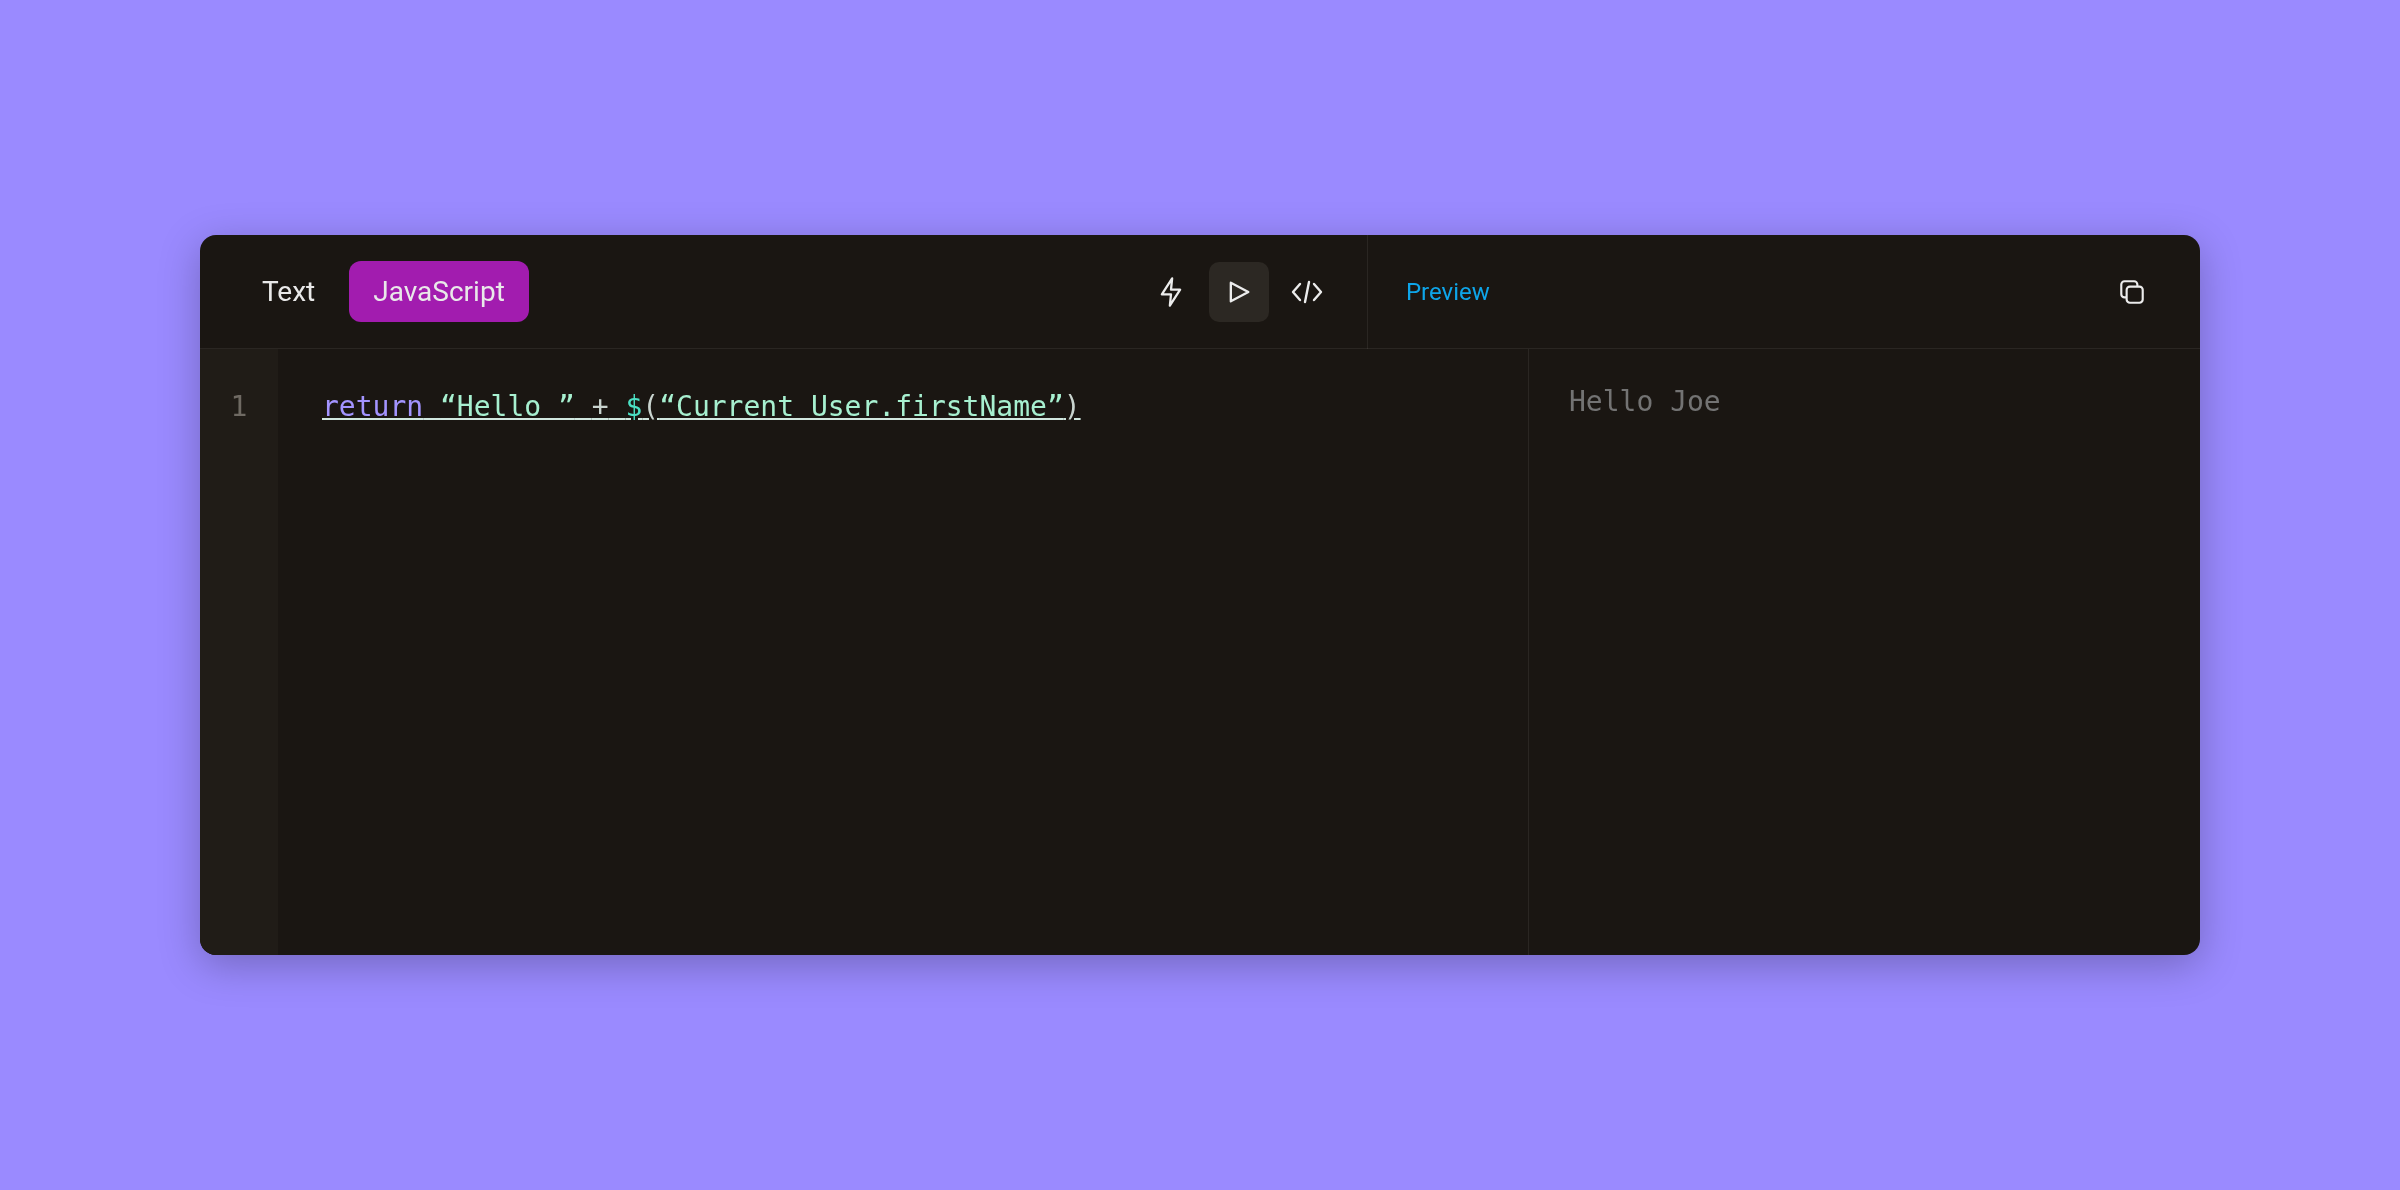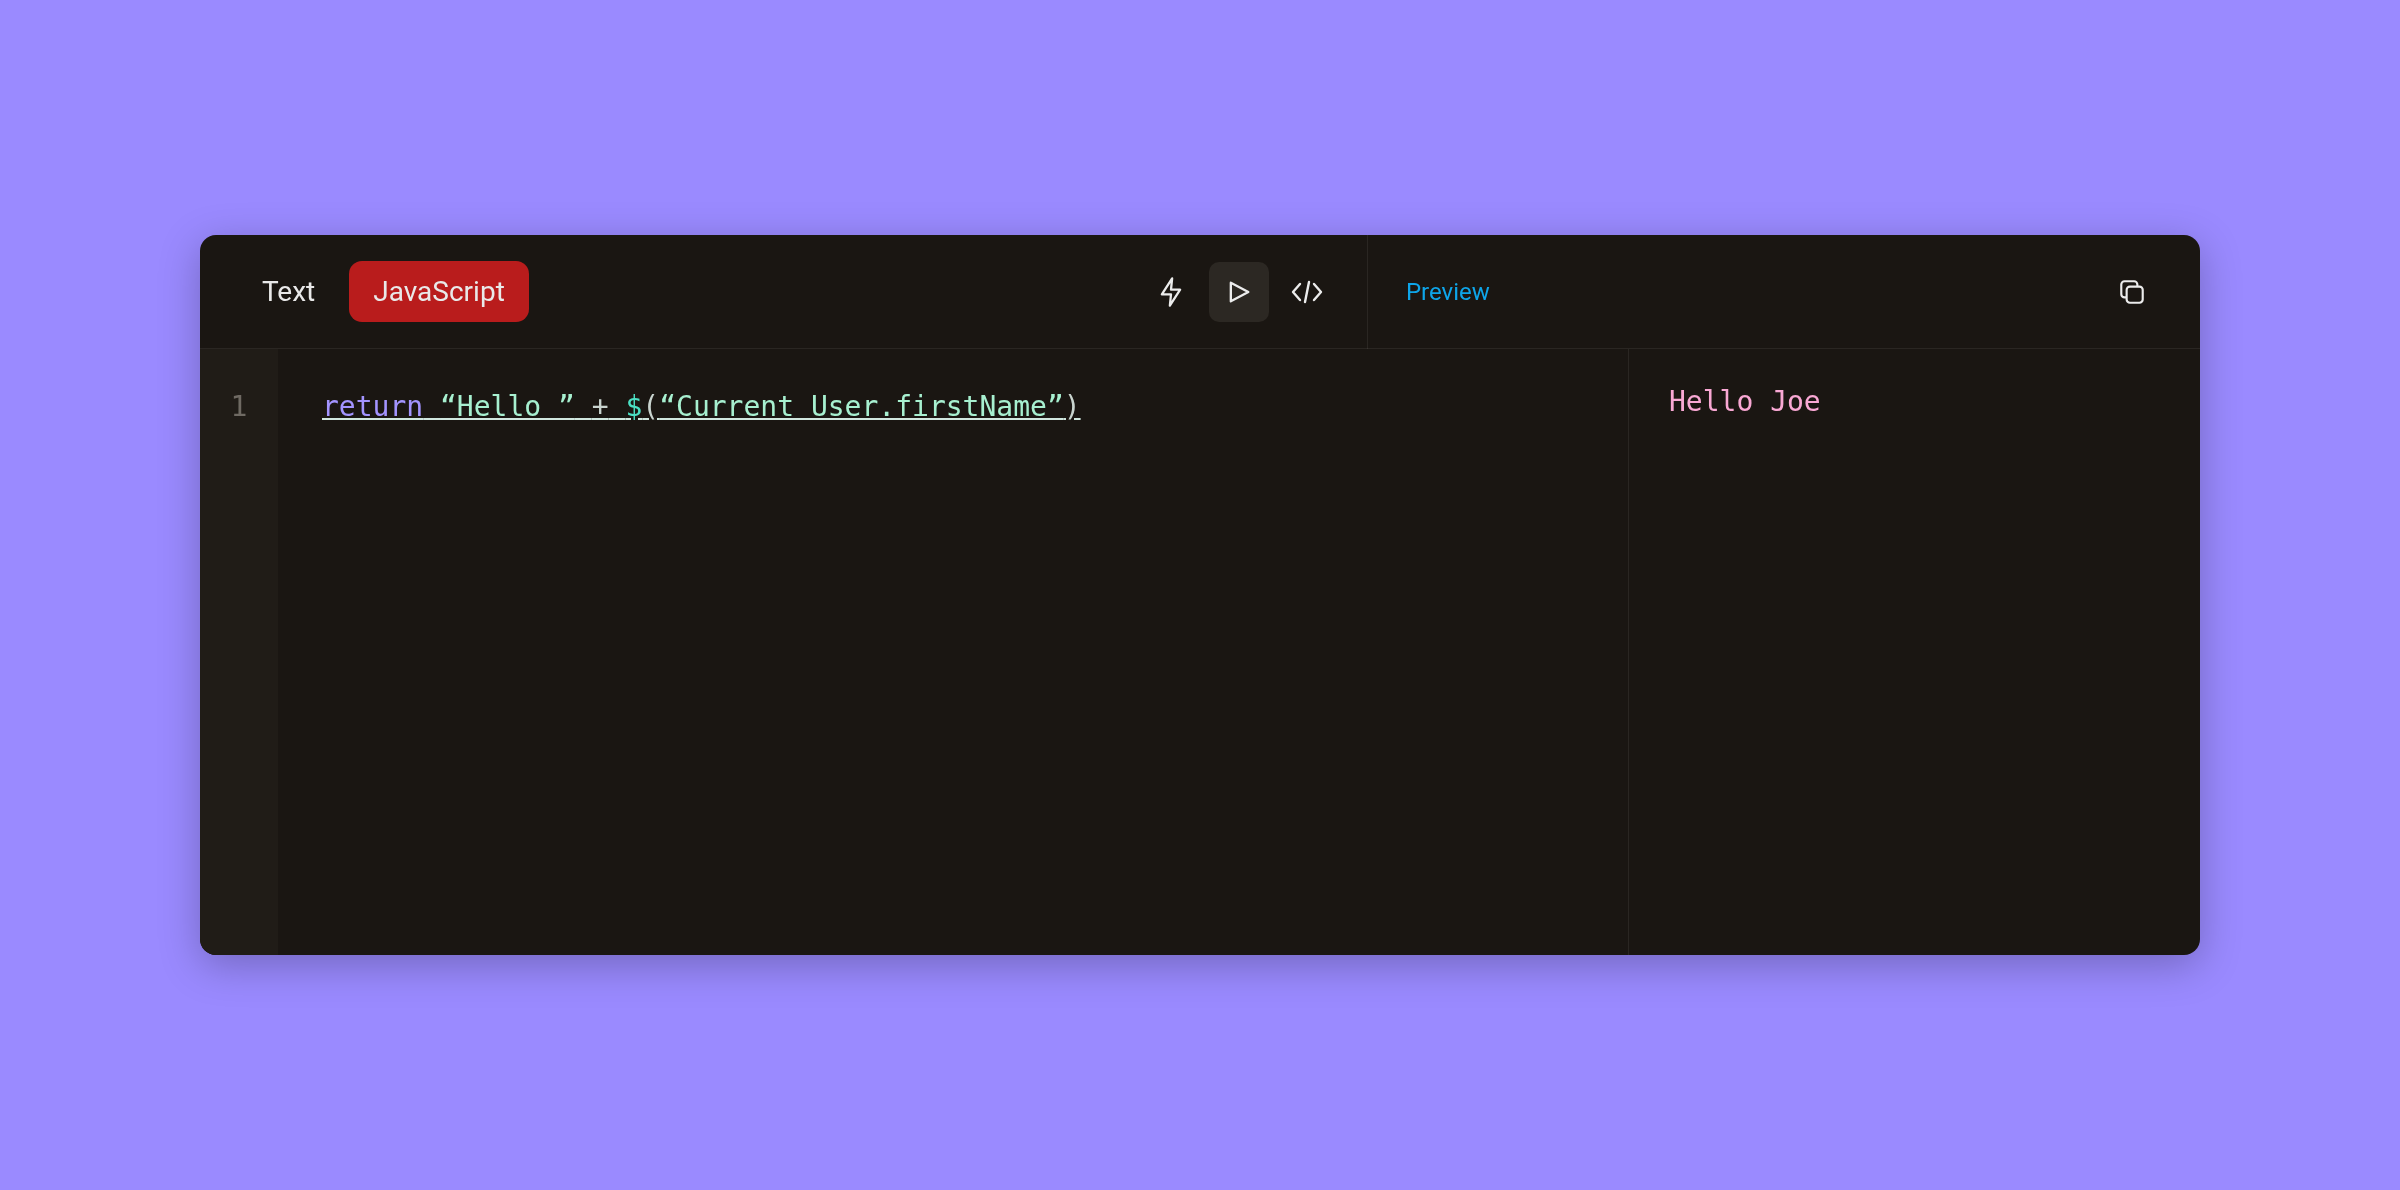--- a/index.html
+++ b/index.html
@@ -36,22 +36,21 @@
   }
   .tab {
     padding:14px 24px;
     border-radius:12px;
     font-size:28px;
     color:#e9e9e9;
     cursor:pointer;
     font-weight:450;
   }
   .tab.active {
-    background:#b91c1c;
-    border-radius:13px;
+    background:#a21caf;
   }
   .toolbar-right {
     margin-left:auto;
     display:flex;
     align-items:center;
     gap:8px;
   }
   .icon-btn {
     width:60px;
     height:60px;
@@ -101,26 +100,26 @@
     white-space:pre;
     color:#d0e7df;
     text-decoration:underline;
   }
   .tok-kw  { color:#a394ff; }
   .tok-str { color:#a7f0d0; }
   .tok-op  { color:#c9d4cf; }
   .tok-fn  { color:#4be0c4; }
   .tok-par { color:#c9d4cf; }
   .preview-pane {
-    width:572px;
+    width:672px;
     border-left:1px solid rgba(255,255,255,.07);
     padding:36px 40px;
     font-family:"SF Mono",ui-monospace,Menlo,Consolas,monospace;
     font-size:28px;
-    color:#f9a8d4;
+    color:#737373;
   }
   svg { display:block; }
 </style>
 </head>
 <body>
 
 <div class="window">
 
   <div class="toolbar">
     <div class="tabs">

